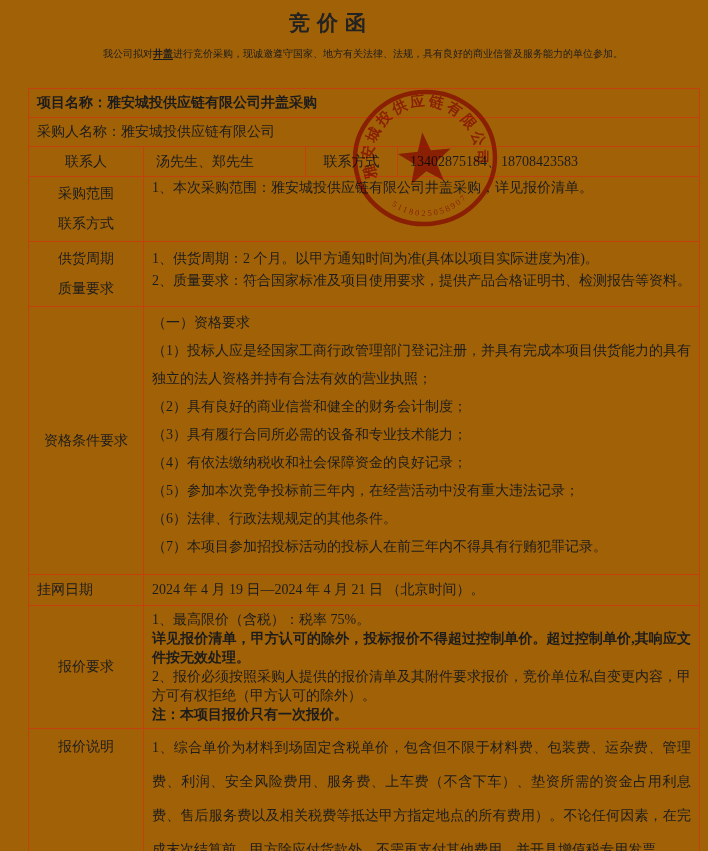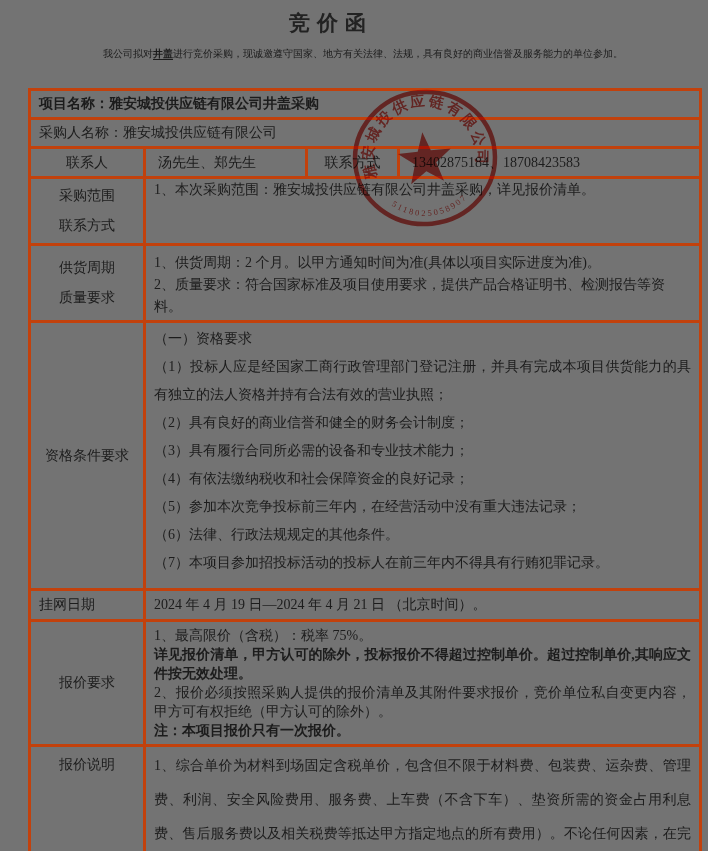--- a/index.html
+++ b/index.html
@@ -1,21 +1,21 @@
 <!DOCTYPE html>
 <html><head>
 <meta charset="utf-8">
 <style>
   * { margin:0; padding:0; box-sizing:border-box; }
   html,body { background:#e8e8e8; }
   .page {
     position:relative;
     width:708px; height:851px;
     margin:0 auto;
-    background:#737373;
+    background:#a16207;
     color:#1c1c1c;
     font-family:"Liberation Serif","DejaVu Serif",serif;
     overflow:hidden;
   }
   .doc-title {
     margin-top:9px;
     width:662px;
     text-align:center;
     font-size:21px;
     font-weight:bold;
@@ -33,21 +33,21 @@
 
   table.doc {
     position:absolute;
     left:28px; top:88px;
     width:671px;
     border-collapse:collapse;
     table-layout:fixed;
     font-size:14px;
   }
   table.doc td {
-    border:3px solid #c2410c;
+    border:1px solid #c2410c;
     vertical-align:middle;
     padding:2px 8px;
   }
   table.doc { border:1.5px solid #3d3d3d; }
 
   tr.r1 td { height:29px; font-weight:bold; }
   tr.r2 td { height:29px; }
   tr.r3 td { height:30px; }
   tr.r4 td { height:62px; }
   tr.r5 td { height:59px; }

